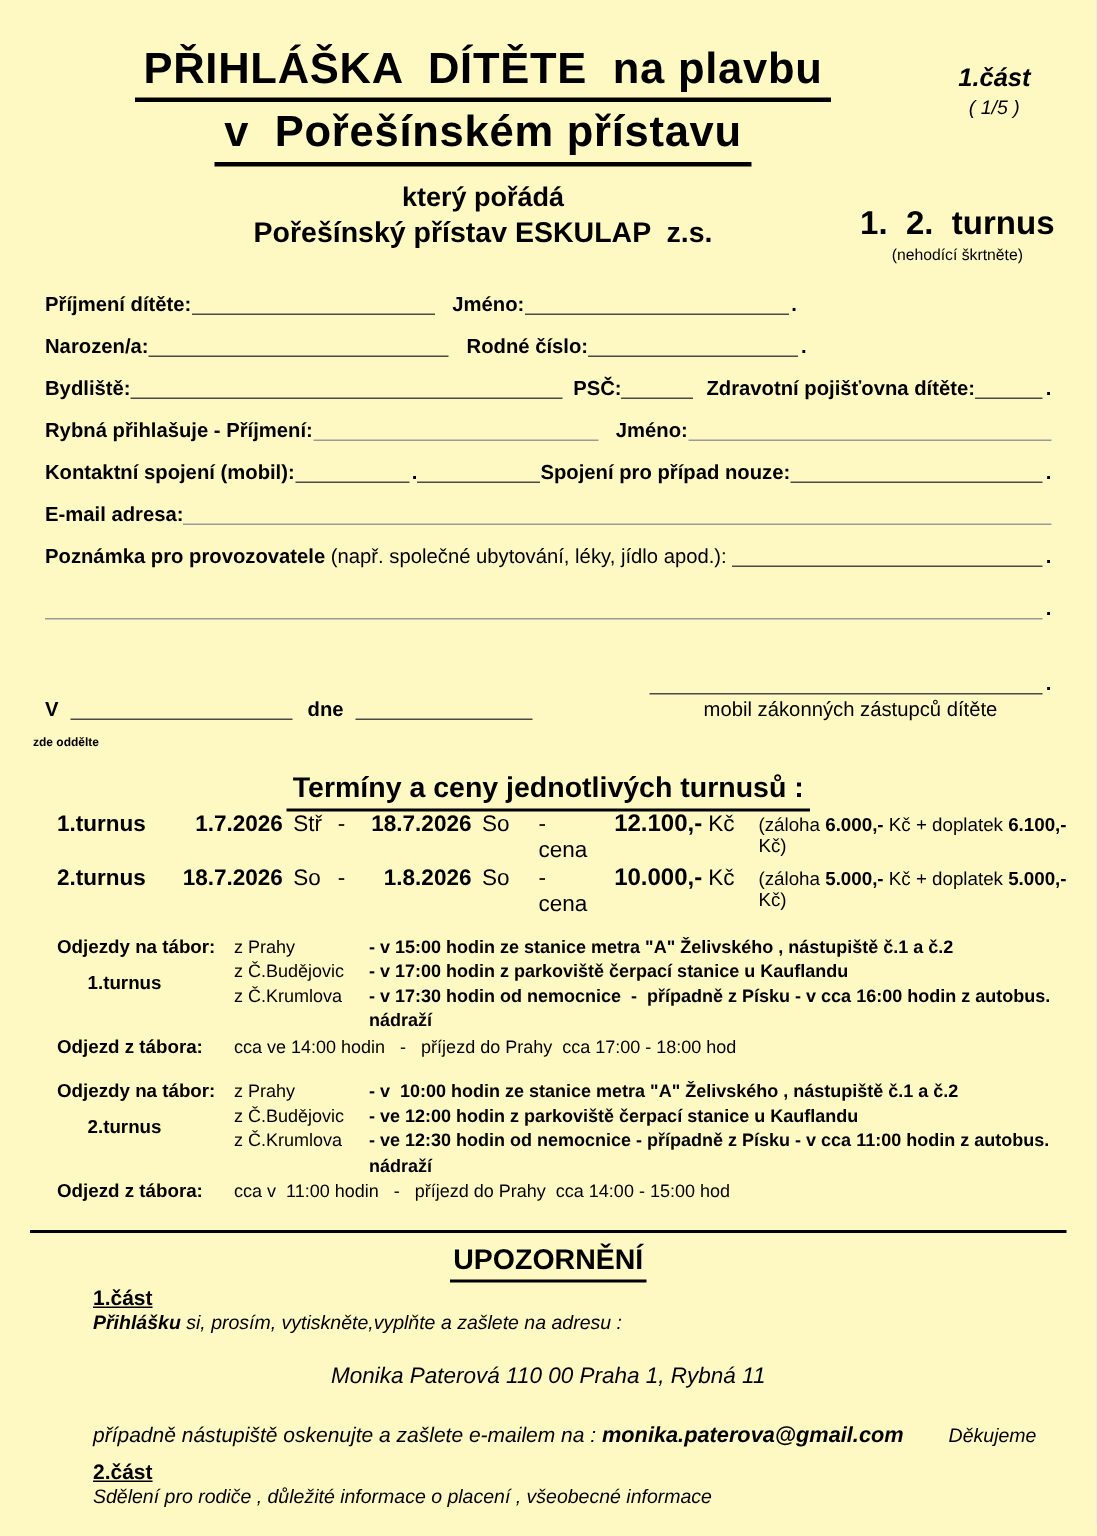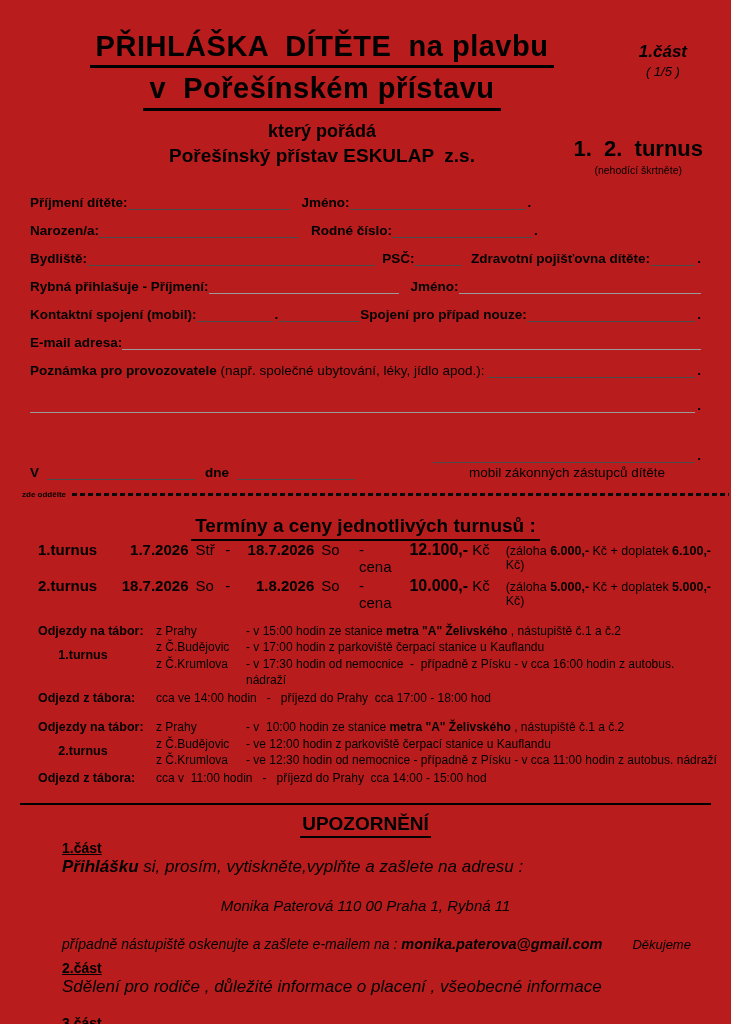--- a/index.html
+++ b/index.html
@@ -1,20 +1,20 @@
 <!DOCTYPE html>
 <html lang="cs"><head>
 <meta charset="utf-8">
 <style>
   html,body { margin:0; padding:0; background:#e8e8e8; }
   .page {
     position: relative;
     width: 731px; height: 1024px;
     margin: 0 auto;
-    background: #b91c1c;
+    background: #fef9c3;
     color: #000;
     font-family: "Liberation Sans", "DejaVu Sans", sans-serif;
     overflow: hidden;
   }
   .pre { white-space: pre-wrap; }
 
   
   .header { position: relative; padding-top: 30px; }
   .titles { width: 480px; margin-left: 82px; text-align: center; }
   .title-line {
@@ -45,21 +45,21 @@
   .hint { font-weight: normal; white-space: pre; }
 
   .vdne-row { display: flex; align-items: flex-end; margin: 32px 30px 0 30px; font-size: 13.5px; }
   .vdne-left { display: flex; align-items: flex-end; font-weight: bold; }
   .sig-wrap { margin-left: auto; width: 268px; text-align: center; }
   .sig-line-row { display: flex; align-items: flex-end; }
   .sig-blank { flex: 1; border-bottom: 1.5px solid #4a4a4a; height: 17px; }
   .sig-caption { font-size: 13.5px; margin-top: 2px; }
 
   
-  .cut-row { display: flex; align-items: center; margin: 10px 2px 16px 22px; }
+  .cut-row { display: flex; align-items: flex-start; margin: 10px 2px 16px 22px; flex-direction: column; }
   .cut-label { font-size: 8px; font-weight: bold; white-space: nowrap; padding-right: 6px; }
   .cut-dashes { flex: 1; height: 3px;
     background: repeating-linear-gradient(90deg, #0a0a0a 0 5px, transparent 5px 8px); }
 
   
   .terms-title-wrap { text-align: center; margin-top: 16px; }
   .terms-title { display: inline-block; font-size: 19px; font-weight: bold;
     border-bottom: 2px solid #000; padding: 0 4px 2px 4px; }
   .trow { display: flex; align-items: baseline; margin: 0 0 2px 38px; font-size: 15px; white-space: pre; }
   .trow:first-of-type { margin-top: 14px; }
@@ -76,34 +76,34 @@
   .t-paren b { font-size: 12.5px; }
 
   
   .dep-block { margin: 12px 14px 0 38px; font-size: 12px; line-height: 1.38; }
   .dep-top { display: flex; }
   .dep-left { width: 118px; flex: none; font-weight: bold; font-size: 12.5px; }
   .dep-turnus { text-align: center; margin-top: 7px; width: 90px; }
   .dep-lines { flex: 1; }
   .dep-line { display: flex; }
   .dep-from { width: 90px; flex: none; white-space: pre; }
-  .dep-rest { flex: 1; white-space: pre-wrap; }
+  .dep-rest { flex: 1; white-space: pre-wrap; font-weight: bold; }
   .dep-return { display: flex; margin-top: 1px; }
   .dep-ret-label { width: 118px; flex: none; font-weight: bold; font-size: 12.5px; }
   .dep-ret-text { white-space: pre-wrap; }
 
   .thick-rule { border: none; border-top: 2.5px solid #000; margin: 16px 20px 0 20px; }
 
   
   .notice-title-wrap { text-align: center; margin-top: 8px; }
   .notice-title { display: inline-block; font-size: 19px; font-weight: bold;
     border-bottom: 2px solid #000; padding: 0 2px 1px 2px; }
   .nsec { margin: 10px 40px 0 62px; font-size: 14px; }
   .nheading { font-weight: bold; text-decoration: underline; }
-  .nbody { font-style: italic; font-size: 17px; margin-top: 1px; }
+  .nbody { font-style: italic; font-size: 13px; margin-top: 1px; }
   .nbody b { font-style: italic; }
   .n-address { text-align: center; font-weight: normal; font-style: italic;
     font-size: 15px; margin-top: 20px; }
   .n-scan { margin: 22px 30px 0 62px; font-style: italic; font-size: 14px; }
   .n-scan b { font-size: 14.5px; }
   .n-thanks { margin-left: 30px; font-size: 13px; }
 </style>
 </head>
 <body>
 

